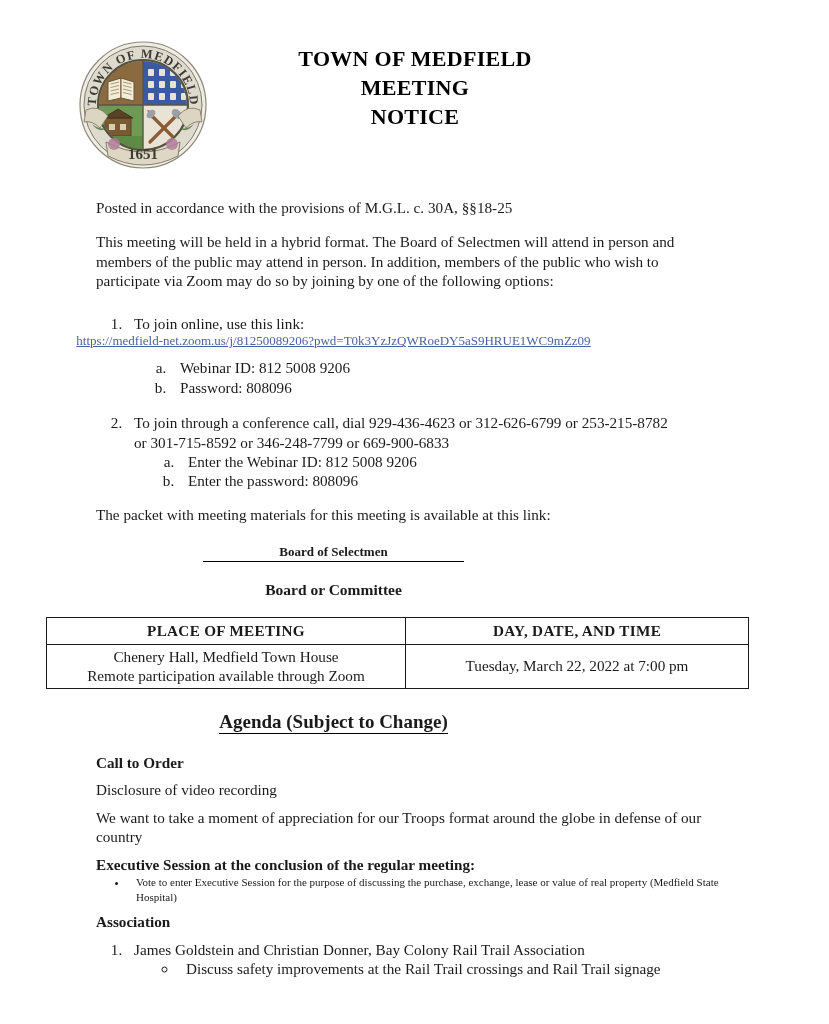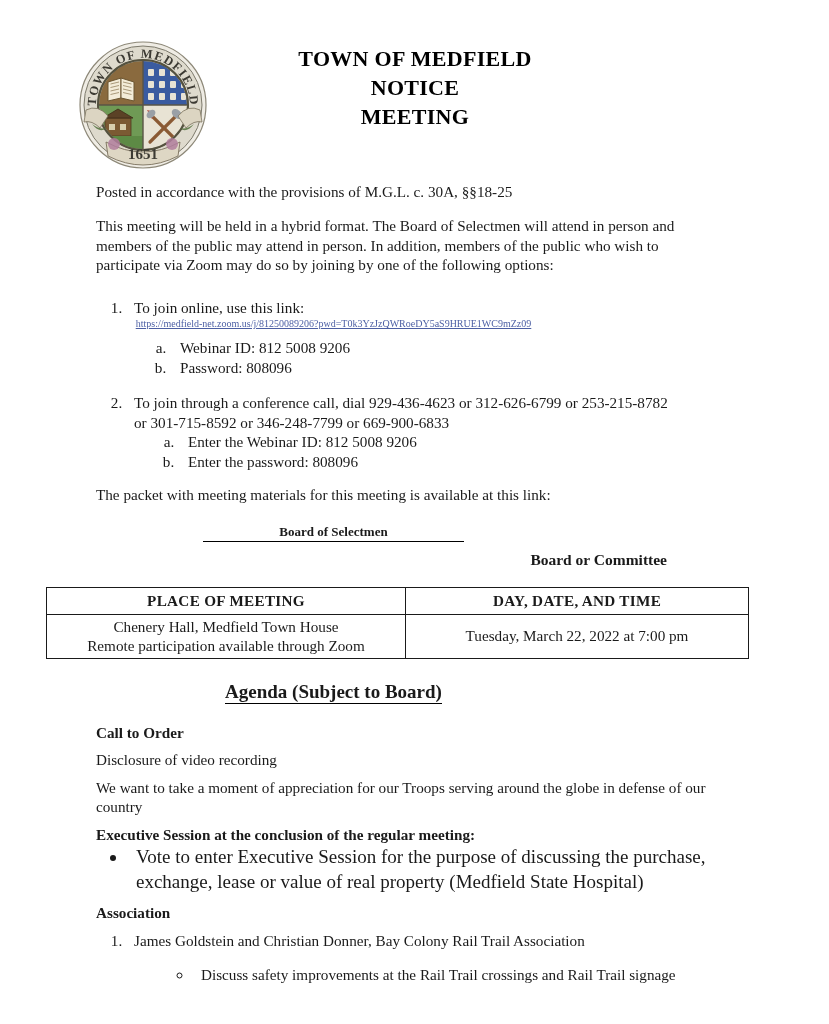--- a/index.html
+++ b/index.html
@@ -48,21 +48,21 @@
     font-weight: bold;
     line-height: 1.32;
     letter-spacing: 0.3px;
     color: #000;
   }
 
   
   .body {
     position: absolute;
     left: 0;
-    top: 182px;
+    top: 198px;
     width: 667px;
   }
   .p {
     margin: 0 0 0 96px;
     width: 630px;
     font-size: 15.2px;
     line-height: 1.28;
   }
   .gap { height: 15px; }
   .gap-sm { height: 8px; }
@@ -80,21 +80,21 @@
     margin: 0;
     padding: 0 0 0 44px;
     list-style-type: lower-alpha;
   }
   ol.lvl2 > li { padding-left: 10px; }
 
   .urlline {
     margin: 0;
     padding: 0;
     text-align: center;
-    font-size: 10px;
+    font-size: 13px;
     line-height: 1.3;
   }
   a.link {
     color: #4c5fa4;
     text-decoration: underline;
     word-break: break-all;
   }
   .packet-intro {
     margin: 0 0 0 96px;
     width: 640px;
@@ -110,23 +110,22 @@
     display: inline-block;
     font-size: 13px;
     font-weight: bold;
     border-bottom: 1.3px solid #000;
     padding: 0 76px 1px 76px;
     line-height: 1.25;
   }
   .board-sub {
     font-size: 15.5px;
     font-weight: bold;
-    margin-top: 8px;
+    margin-top: 18px;
     line-height: 1.25;
-    text-align: right;
   }
 
   
   table.meeting-table {
     border-collapse: collapse;
     margin: 17px 0 0 46px;
     width: 702px;
     table-layout: fixed;
   }
   table.meeting-table td {
@@ -166,37 +165,37 @@
   .b {
     font-weight: bold;
     font-size: 15.2px;
     margin: 0 0 0 96px;
     line-height: 1.3;
   }
   ul.bullets {
     margin: 1px 0 0 96px;
     padding-left: 32px;
     width: 625px;
-    font-size: 19px;
+    font-size: 11px;
     line-height: 1.3;
     list-style-type: disc;
   }
   ul.bullets > li { padding-left: 8px; }
 
   ol.appt {
     margin: 0 0 0 96px;
     padding-left: 30px;
     width: 625px;
     font-size: 15.2px;
     line-height: 1.3;
     list-style-type: decimal;
   }
   ol.appt > li { padding-left: 8px; }
   ul.sub-circle {
-    margin: 15px;
+    margin: 0;
     padding-left: 44px;
     list-style-type: circle;
   }
   ul.sub-circle > li { padding-left: 8px; }
 </style>
 </head>
 <body>
 
 <div class="page">
 
@@ -293,22 +292,22 @@
         <path id="arcTop" d="M 18 65 A 47 47 0 0 1 112 65" fill="none"></path>
         <text font-family="Liberation Serif, serif" font-size="12.5" font-weight="bold" fill="#3c3a33" letter-spacing="1.2">
           <textPath href="#arcTop" startOffset="50%" text-anchor="middle">TOWN OF MEDFIELD</textPath>
         </text>
         <text x="65" y="119" text-anchor="middle" font-family="Liberation Serif, serif" font-size="15" font-weight="bold" fill="#3c3a33">1651</text>
       </svg>
     </div>
 
     <div class="title-block">
       <div class="title-line">TOWN OF MEDFIELD</div>
+      <div class="title-line">MEETING</div>
       <div class="title-line">NOTICE</div>
-      <div class="title-line">MEETING</div>
     </div>
   </div>
 
   <div class="body">
 
     <p class="p">Posted in accordance with the provisions of M.G.L. c. 30A, §§18-25</p>
 
     <div class="gap"></div>
 
     <p class="p">This meeting will be held in a hybrid format. The Board of Selectmen will attend in person and members of the public may attend in person. In addition, members of the public who wish to participate via Zoom may do so by joining by one of the following options:</p>
@@ -370,29 +369,29 @@
           <td class="cell">
             <div>Chenery Hall, Medfield Town House</div>
             <div>Remote participation available through Zoom</div>
           </td>
           <td class="cell">Tuesday, March 22, 2022 at 7:00 pm</td>
         </tr>
       </tbody>
     </table>
 
     <div class="agenda-title">
-      <span>Agenda (Subject to Board)</span>
+      <span>Agenda (Subject to Change)</span>
     </div>
 
     <div class="agenda">
       <p class="b">Call to Order</p>
       <div class="gap-sm"></div>
       <p class="p">Disclosure of video recording</p>
       <div class="gap-sm"></div>
-      <p class="p">We want to take a moment of appreciation for our Troops serving around the globe in defense of our country</p>
+      <p class="p">We want to take a moment of appreciation for our Troops format around the globe in defense of our country</p>
       <div class="gap-sm"></div>
       <p class="b">Executive Session at the conclusion of the regular meeting:</p>
       <ul class="bullets">
         <li>Vote to enter Executive Session for the purpose of discussing the purchase, exchange, lease or value of real property (Medfield State Hospital)</li>
       </ul>
       <div class="gap-sm"></div>
       <p class="b">Association</p>
       <div class="gap-sm"></div>
       <ol class="appt">
         <li>

